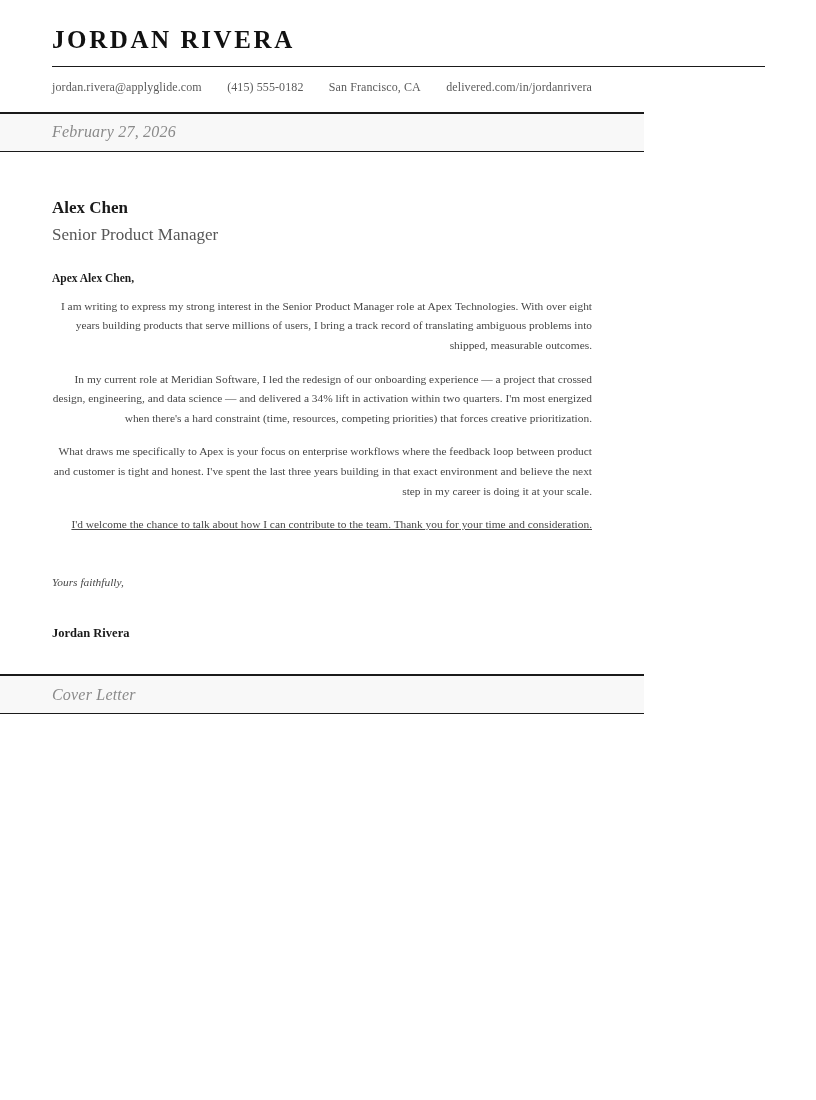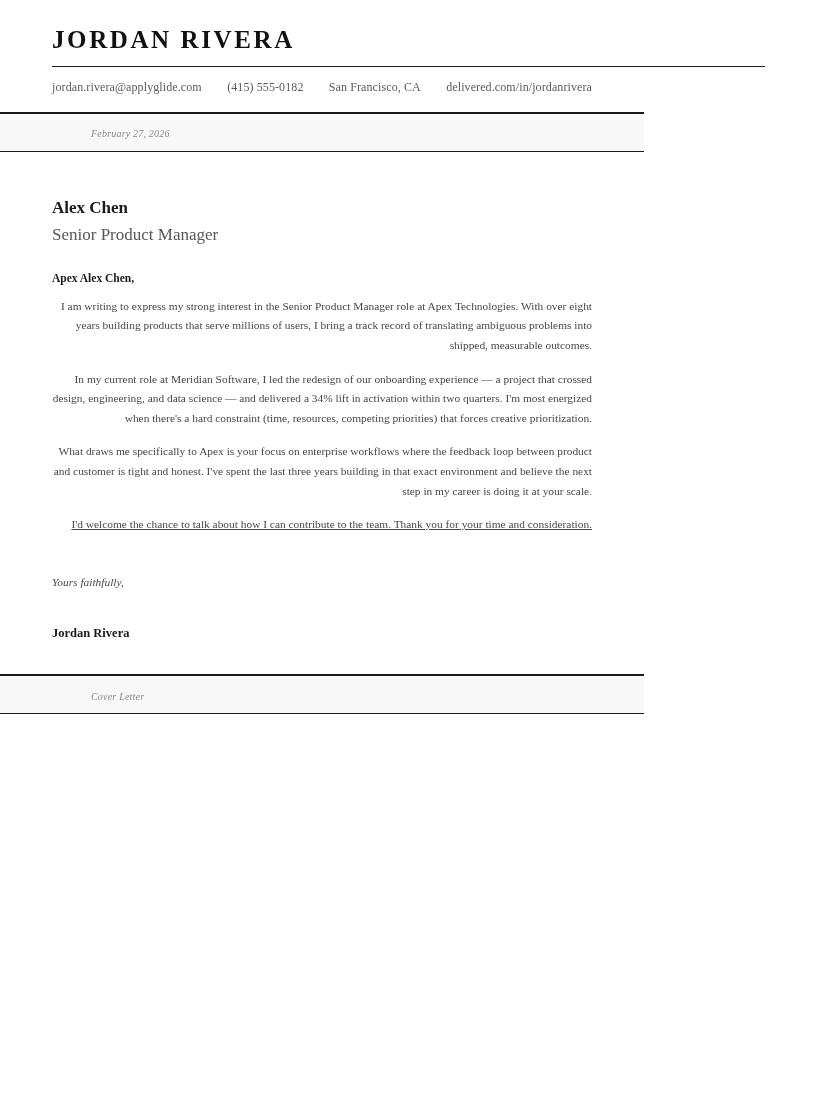--- a/index.html
+++ b/index.html
@@ -70,25 +70,24 @@
   }
   .band-inner {
     border-top: 1.2px solid #1a1a1a;
     padding: 9px 52px 10px 52px;
   }
   .band-bottom .band-inner {
     border-top: 1.2px solid #1a1a1a;
     padding: 10px 52px 9px 52px;
   }
   .band-text {
-    font-size: 10px;
+    font-size: 16px;
     font-style: italic;
     color: #8a8a8a;
     letter-spacing: 0.2px;
-    margin-left: 39px;
   }
   .date-band { margin-top: 17px; }
   .footer-band { margin-top: 0; }
 
   
   .content {
     padding: 0 52px;
   }
   .recipient {
     padding-top: 43px;

